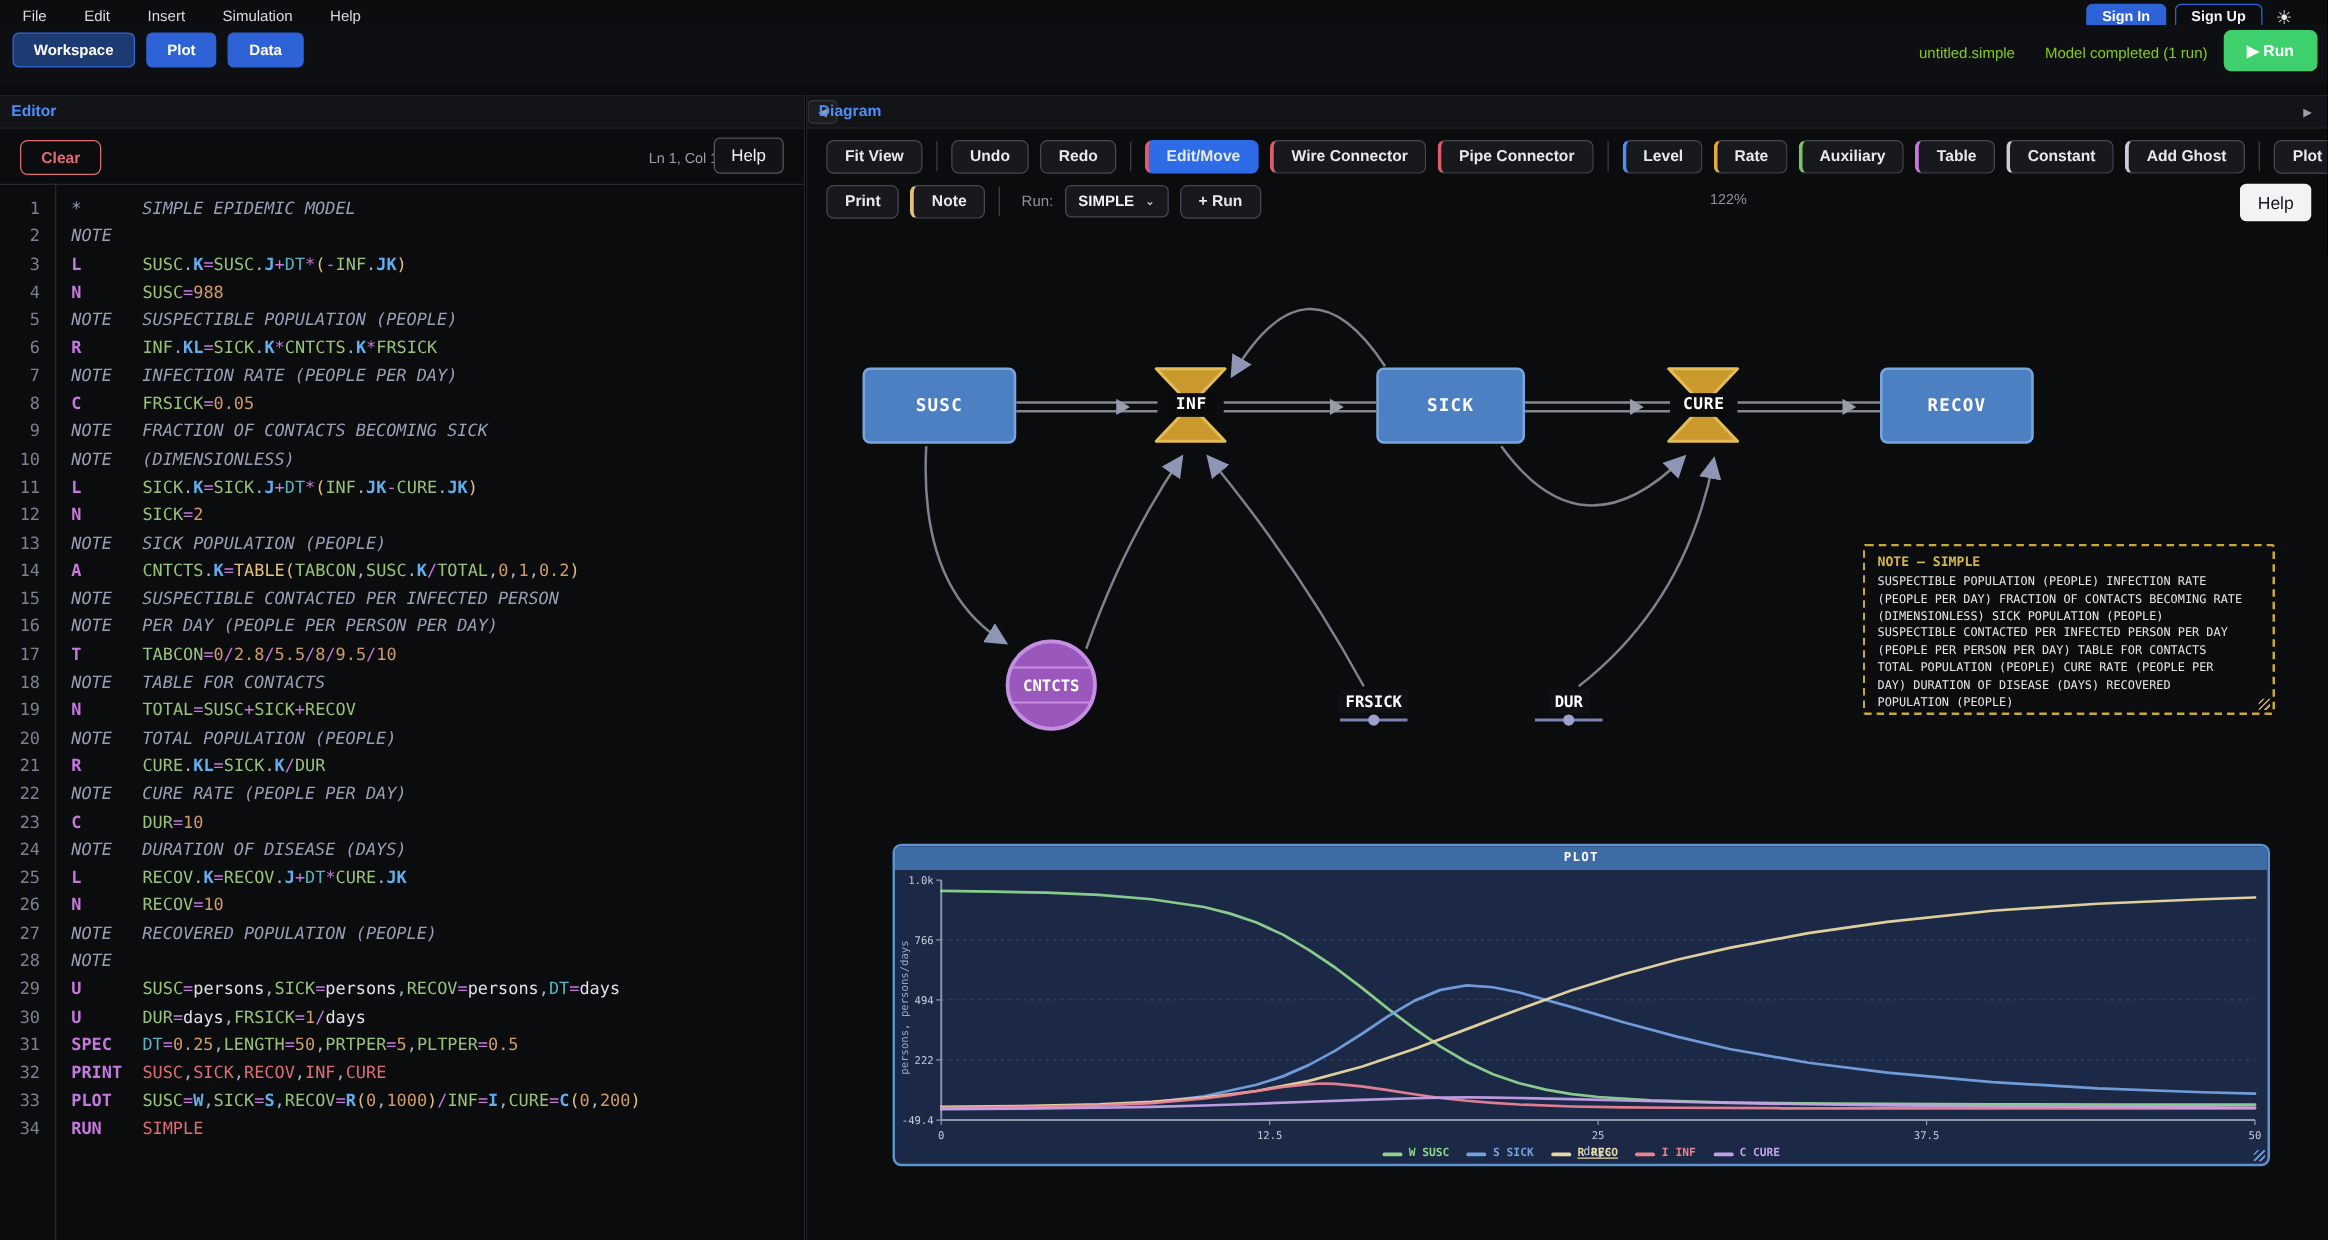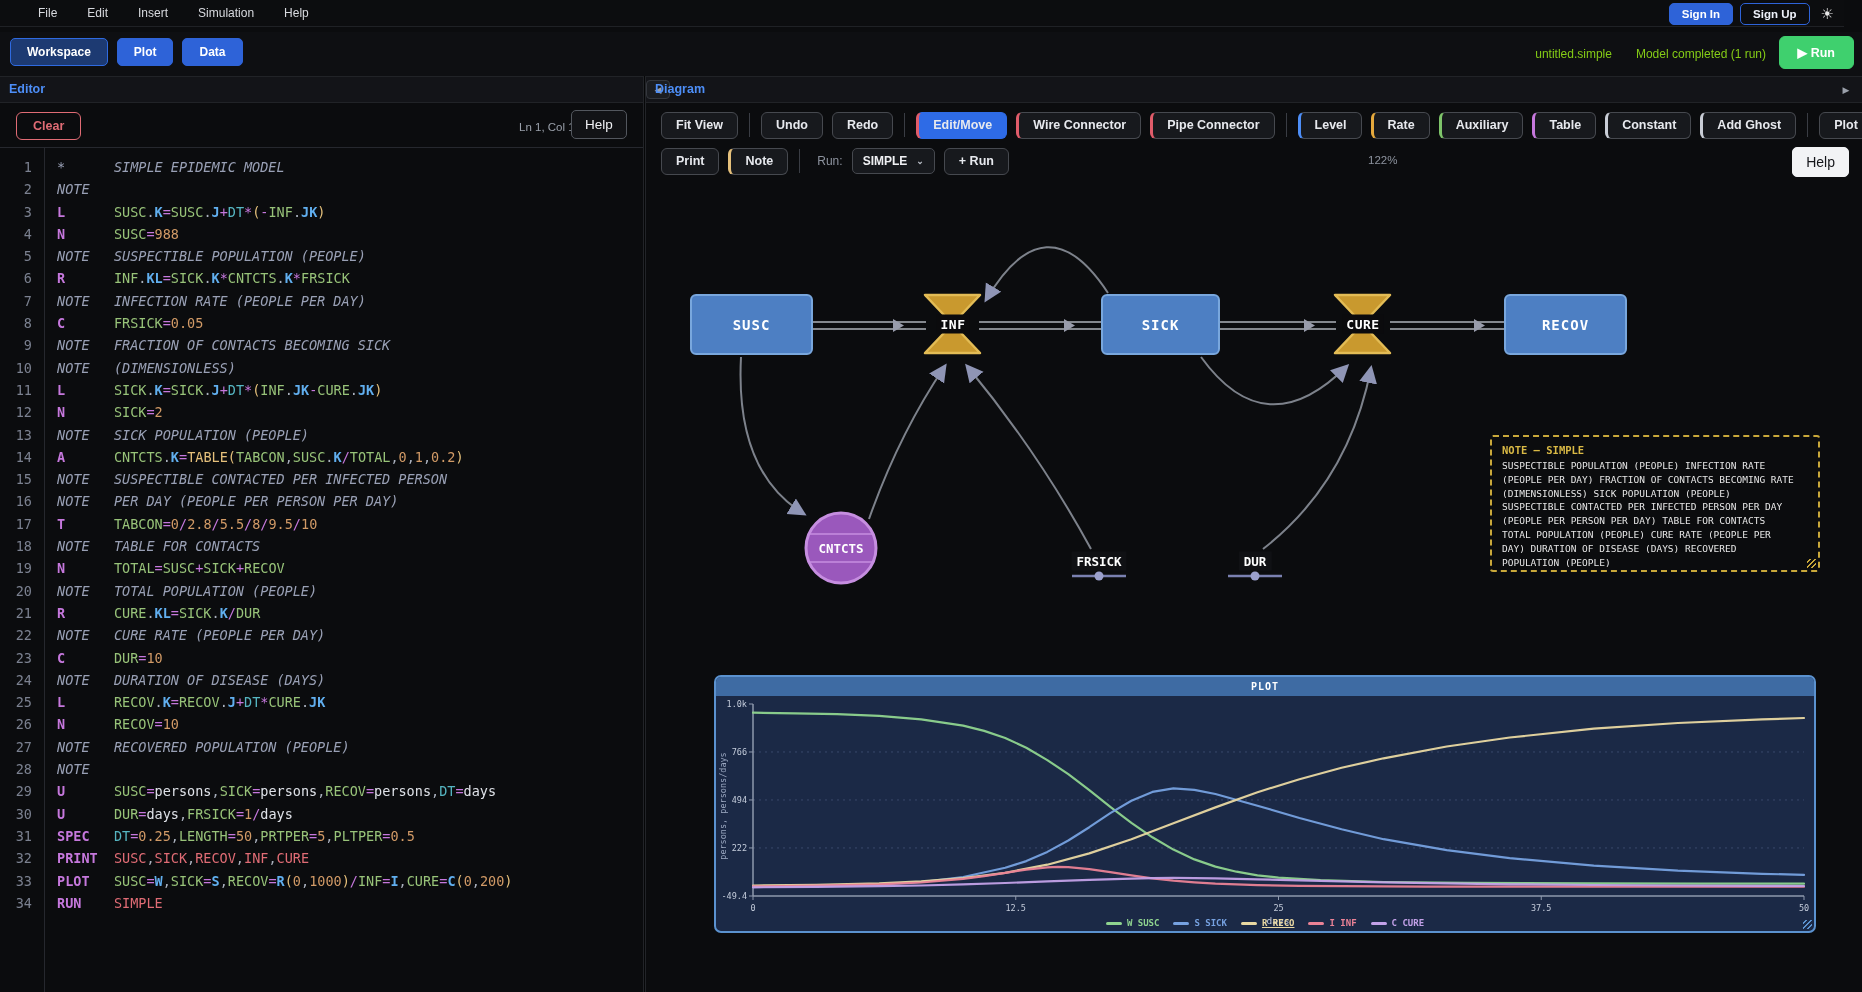--- a/index.html
+++ b/index.html
@@ -2,30 +2,30 @@
 <html><head>
 <meta charset="utf-8">
 <style>
   * { margin:0; padding:0; box-sizing:border-box; }
   html,body { background:#000; }
   .app { position:relative; width:1862px; height:992px; background:#0b0c0e;
          font-family:"Liberation Sans", sans-serif; color:#e7e9ee; overflow:hidden; }
 
   
   .menubar { position:absolute; left:0; top:0; width:1844px; height:27px; background:#0c0d0f;
-             border-bottom:1px solid #1f2125; display:flex; align-items:center;padding-left:20px; }
+             border-bottom:1px solid #1f2125; display:flex; align-items:center; }
   .menu-items { display:flex; gap:30px; padding-left:18px; }
   .menu-item { font-size:12px; color:#d8dadf; cursor:default; }
   .menubar-right { position:absolute; right:10px; top:0; height:27px; display:flex; align-items:center; gap:7px; }
   .btn-signin { background:#2e63d8; color:#fff; font-weight:bold; font-size:11.5px; padding:4px 12px; border-radius:5px; border:1px solid #2e63d8; }
   .btn-signup { background:transparent; color:#eef2fa; font-weight:bold; font-size:11.5px; padding:4px 12px; border-radius:5px; border:1px solid #2e63d8; }
   .theme-toggle { color:#e8e8e8; font-size:15px; margin-left:4px; }
 
   
-  .topbar { position:absolute; left:0; top:32px; width:1862px; height:48px; background:#0e0f12; }
+  .topbar { position:absolute; left:0; top:20px; width:1862px; height:48px; background:#0e0f12; }
   .topbar-tabs { position:absolute; left:10px; top:6px; display:flex; gap:9px; }
   .tab-btn { background:#2e63d8; border:1px solid #2e63d8; color:#fff; font-weight:bold; font-size:12px;
              padding:6px 16px; border-radius:5px; }
   .tab-btn.active { background:#1d3a72; border-color:#2f6ae0; }
   .topbar-status { position:absolute; right:96px; top:15px; display:flex; gap:24px; font-size:12px; color:#84cc16; }
   .btn-run-main { position:absolute; right:8px; top:4px; background:#3fd06e; border:1px solid #3fd06e; color:#fff;
                   font-weight:bold; font-size:12.5px; padding:8px 18px; border-radius:6px; }
 
   
   .pheaders { position:absolute; left:0; top:76px; width:1862px; height:27px; background:#131418;

